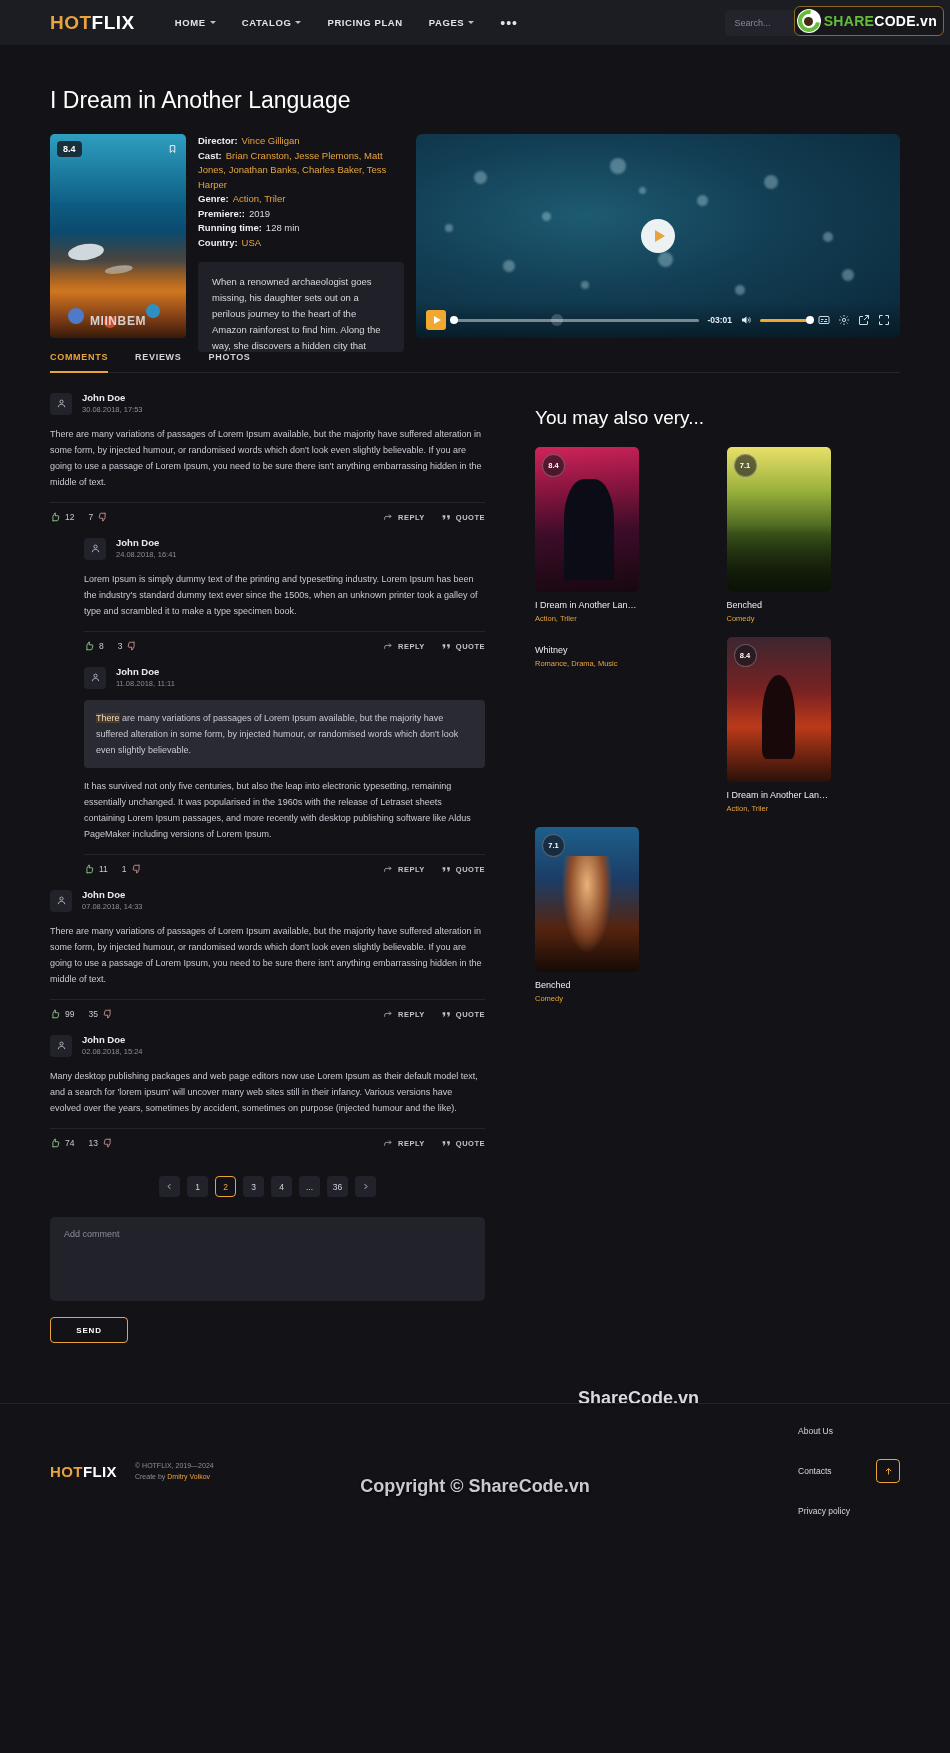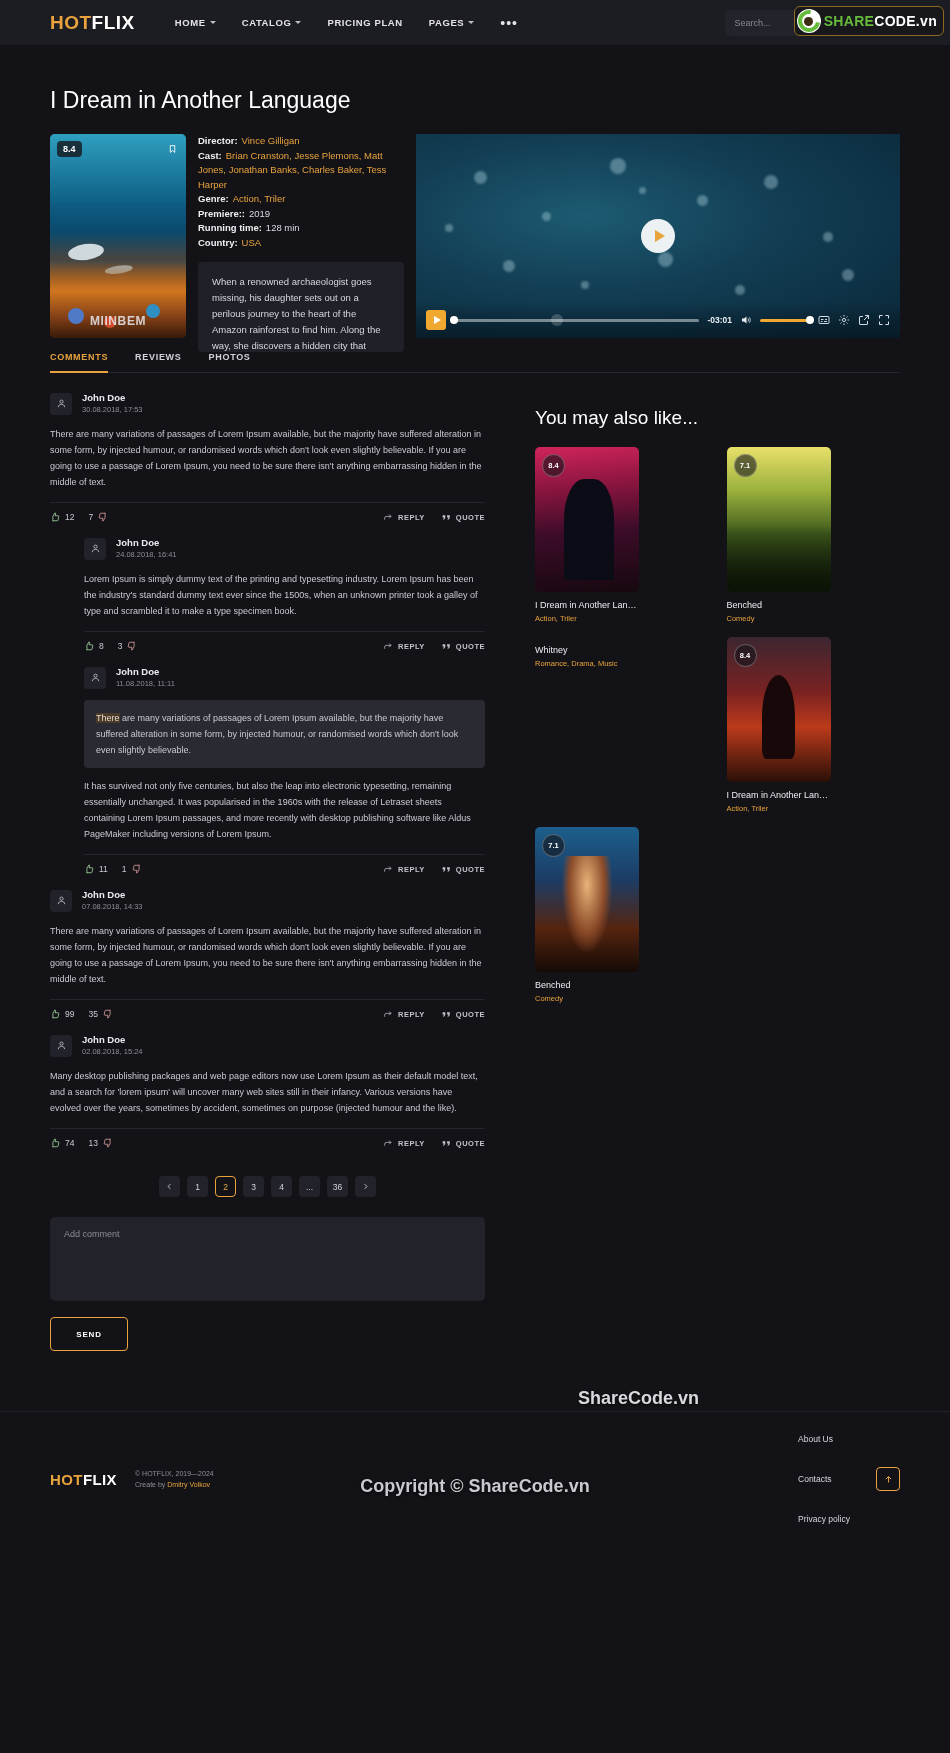--- a/index.html
+++ b/index.html
@@ -102,21 +102,21 @@
   .meta-line .v { color: #e8a33d; margin-left: 4px; }
   .meta-line .v.plain { color: #d9d9e0; }
 
   .desc-box {
     margin-top: 12px; background: #202028; border-radius: 4px;
     padding: 12px 14px; position: relative; height: 90px; overflow: hidden;
   }
   .desc-box p { font-size: 9.5px; line-height: 16px; color: #d7d7de; }
 
   .player {
-    flex: 1; height: 204px; border-radius: 0; position: relative; overflow: hidden;
+    flex: 1; height: 204px; border-radius: 6px; position: relative; overflow: hidden;
     background: radial-gradient(ellipse at 35% 40%, #1d5b72 0%, #123d53 45%, #0a2738 100%);
   }
   .bokeh { position:absolute; border-radius:50%; background: rgba(200,235,245,.35); filter: blur(1px); }
   .play-big {
     position:absolute; left:50%; top:50%; transform: translate(-50%,-50%);
     width: 34px; height: 34px; border-radius: 50%;
     background: rgba(255,255,255,.92); display:flex; align-items:center; justify-content:center;
   }
   .play-big::after { content:""; border-left: 10px solid #e8a33d; border-top: 6px solid transparent; border-bottom: 6px solid transparent; margin-left: 3px; }
 
@@ -174,21 +174,21 @@
     width: 21px; height: 21px; border-radius: 4px; background:#22222a;
     display:flex; align-items:center; justify-content:center;
     font-size: 8.5px; color:#d4d4dc; cursor:pointer;
   }
   .pg.active { background: transparent; border: 1px solid #e8a33d; color: #e8a33d; }
 
   
   .add-box { background:#22222a; border-radius:5px; height: 84px; padding: 12px 14px; margin-top: 18px; }
   .add-box .ph { font-size: 9px; color:#8d8d98; }
   .send-btn {
-    margin-top: 16px; width: 78px; height: 34px; border:1px solid #e8a33d; border-radius:4px;
+    margin-top: 16px; width: 78px; height: 26px; border:1px solid #e8a33d; border-radius:4px;
     background: transparent; color:#fff; font-size: 8px; font-weight:700; letter-spacing:.8px;
     font-family:"Liberation Sans", sans-serif; cursor:pointer;
   }
 
   
   .side-title { font-size: 19px; font-weight: 400; margin: 16px 0 18px; }
   .cards { display:grid; grid-template-columns: 1fr 1fr; gap: 14px 18px; }
   .card { width: 104px; }
   .card-img { width: 104px; height: 145px; border-radius:5px; position:relative; overflow:hidden; }
   .card-rate {
@@ -665,21 +665,21 @@
       </div>
 
       
       <div class="add-box">
         <div class="ph">Add comment</div>
       </div>
       <button class="send-btn">SEND</button>
     </div>
 
     <div class="side-col">
-      <h3 class="side-title">You may also like...</h3>
+      <h3 class="side-title">You may also very...</h3>
       <div class="cards">
 
         <div class="card">
           <div class="card-img p1">
             <div class="card-rate">8.4</div>
           </div>
           <div class="card-title">I Dream in Another Lan…</div>
           <div class="card-genre">Action,  Triler</div>
         </div>
 

